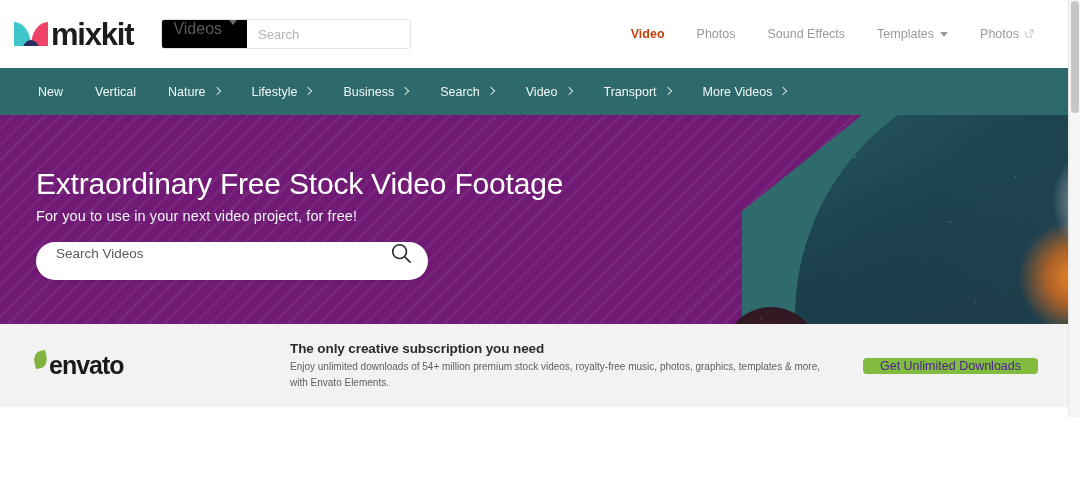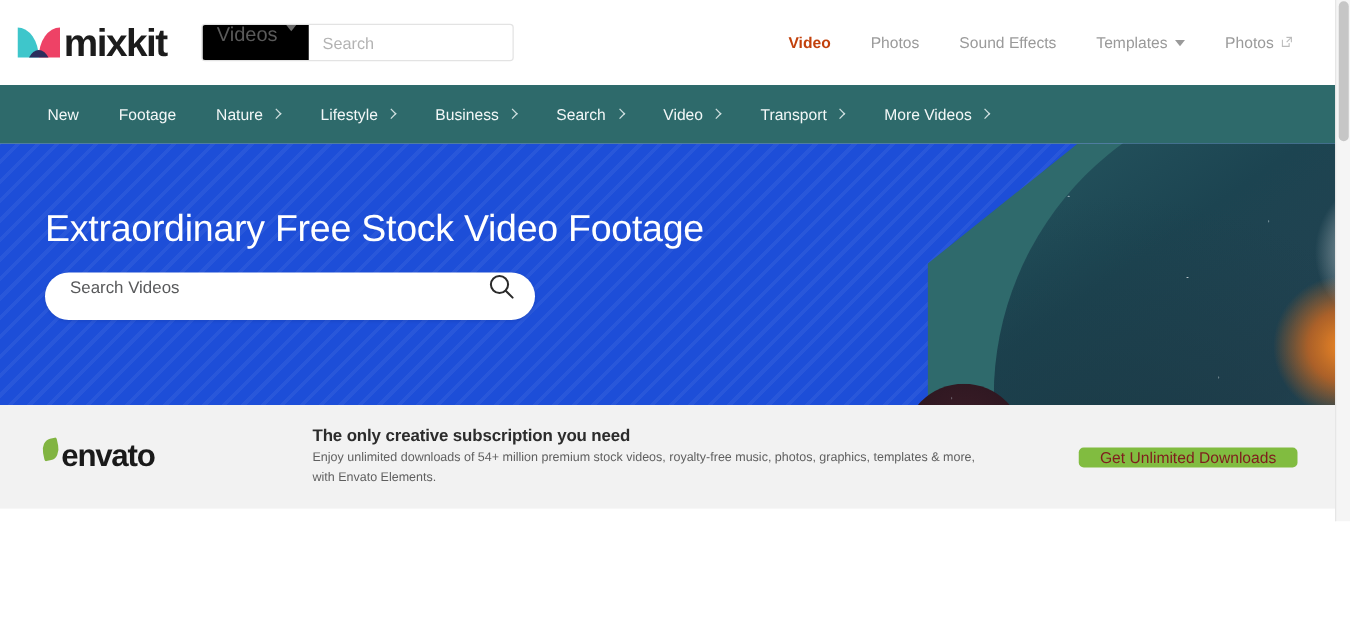--- a/index.html
+++ b/index.html
@@ -136,21 +136,21 @@
     border-top: 1.6px solid #cfe0e0;
     transform: rotate(45deg);
     display: inline-block;
     margin-bottom: 1px;
   }
 
   
   .hero {
     position: relative;
     height: 209px;
-    background: #1d4ed8;
+    background: #701a75;
     overflow: hidden;
   }
   .hero-stripes {
     position: absolute; inset: 0;
     background-image: repeating-linear-gradient(
       -45deg,
       rgba(255,255,255,0.052) 0px,
       rgba(255,255,255,0.052) 3px,
       rgba(0,0,0,0) 3px,
       rgba(0,0,0,0) 11px
@@ -305,38 +305,38 @@
     font-weight: 700;
     color: #1a1a1a;
     letter-spacing: -1px;
   }
   .elements-word {
     font-size: 25px;
     font-weight: 400;
     color: #82b541;
     letter-spacing: -0.8px;
   }
-  .envato-copy { }
+  .envato-copy { margin-left: 40px; }
   .envato-h {
     font-size: 13.5px;
     font-weight: 700;
     color: #2c2c2c;
     letter-spacing: -0.1px;
   }
   .envato-p {
     font-size: 10px;
     color: #5f5f5f;
     line-height: 1.55;
     margin-top: 3px;
     max-width: 530px;
   }
   .envato-cta {
     margin-left: auto;
     background: #81bc40;
-    color: #7f1d1d;
+    color: #4c1d95;
     font-size: 12.5px;
     border: 0;
     border-radius: 4px;
     padding: 1px 17px;
     cursor: pointer;
     font-family: "Liberation Sans", sans-serif;
     white-space: nowrap;
   }
 
   
@@ -483,21 +483,21 @@
           </span>
         </a>
       </nav>
     </header>
 
     <nav class="catnav">
       <a class="catnav-item">
         <span>New</span>
       </a>
       <a class="catnav-item">
-        <span>Footage</span>
+        <span>Vertical</span>
       </a>
       <a class="catnav-item">
         <span>Nature</span>
         <span class="chev-r"></span>
       </a>
       <a class="catnav-item">
         <span>Lifestyle</span>
         <span class="chev-r"></span>
       </a>
       <a class="catnav-item">
@@ -528,20 +528,21 @@
 
       <div class="hero-big-circle">
         <div class="photo-rain"></div>
       </div>
       <div class="hero-small-circle">
         <div class="photo-rain-dark"></div>
       </div>
 
       <div class="hero-content">
         <h1 class="hero-title">Extraordinary Free Stock Video Footage</h1>
+        <p class="hero-sub">For you to use in your next video project, for free!</p>
 
         <div class="hero-search">
           <input class="hero-search-input" type="text" placeholder="Search Videos" style="">
           <button class="hero-search-btn">
             <svg width="21" height="21" viewBox="0 0 22 22" aria-hidden="true">
               <circle cx="9" cy="9" r="7.2" fill="none" stroke="#2b2b2b" stroke-width="1.7"></circle>
               <line x1="14.2" y1="14.2" x2="20" y2="20" stroke="#2b2b2b" stroke-width="1.7" stroke-linecap="round"></line>
             </svg>
           </button>
         </div>

